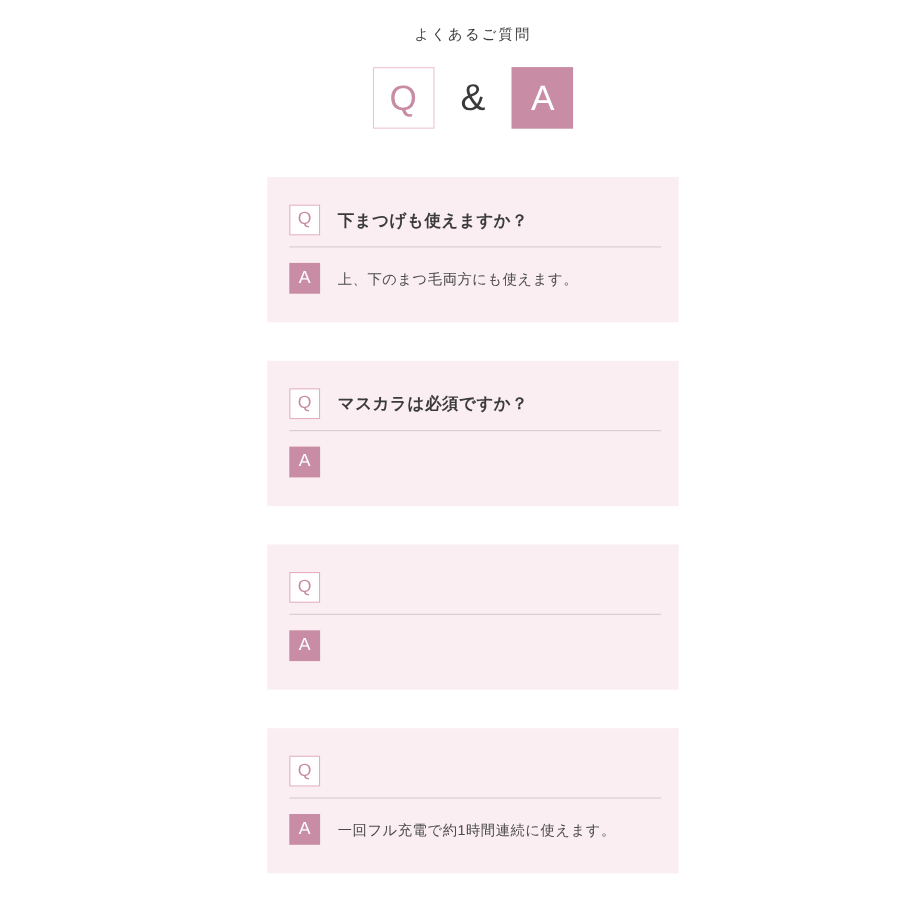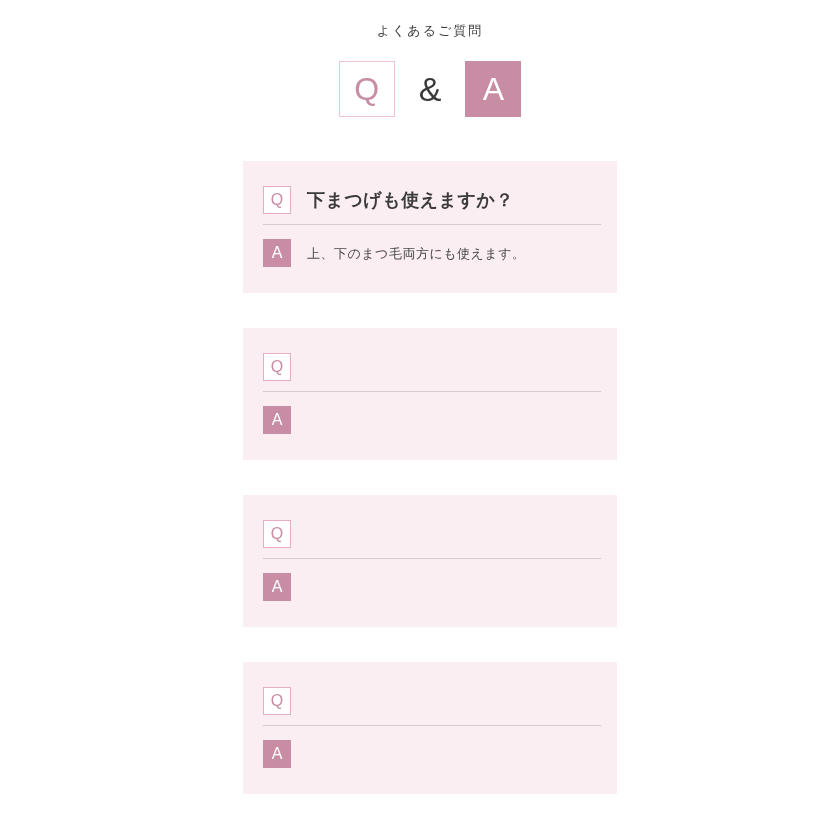--- a/index.html
+++ b/index.html
@@ -84,21 +84,21 @@
     border:1px solid var(--q-border);
     color:var(--accent);
     font-weight:500;
   }
   .a-badge{
     background:var(--accent);
     color:#ffffff;
     font-weight:500;
   }
   .q-text{
-    font-size:18px;
+    font-size:15px;
     font-weight:700;
     color:var(--text-dark);
     letter-spacing:0.5px;
   }
   .divider{
     border:none;
     border-top:1px solid var(--divider);
     margin:10px 0 0 0;
   }
   .a-row{
@@ -148,51 +148,53 @@
       </span>
       <p class="a-text">上、下のまつ毛両方にも使えます。</p>
     </div>
   </section>
 
   <section class="faq-card">
     <div class="q-row">
       <span class="badge q-badge">
         <span class="badge-letter">Q</span>
       </span>
-    </div>
-    <hr class="divider">
-    <div class="a-row">
-      <span class="badge a-badge">
-        <span class="badge-letter">A</span>
-      </span>
-    </div>
-  </section>
-
-  <section class="faq-card">
-    <div class="q-row">
-      <span class="badge q-badge">
-        <span class="badge-letter">Q</span>
-      </span>
-    </div>
-    <hr class="divider">
-    <div class="a-row">
-      <span class="badge a-badge">
-        <span class="badge-letter">A</span>
-      </span>
-    </div>
-  </section>
-
-  <section class="faq-card">
-    <div class="q-row">
-      <span class="badge q-badge">
-        <span class="badge-letter">Q</span>
-      </span>
-    </div>
-    <hr class="divider">
-    <div class="a-row">
-      <span class="badge a-badge">
-        <span class="badge-letter">A</span>
-      </span>
+      <h3 class="q-text">マスカラは必須ですか？</h3>
+    </div>
+    <hr class="divider">
+    <div class="a-row">
+      <span class="badge a-badge">
+        <span class="badge-letter">A</span>
+      </span>
+    </div>
+  </section>
+
+  <section class="faq-card">
+    <div class="q-row">
+      <span class="badge q-badge">
+        <span class="badge-letter">Q</span>
+      </span>
+    </div>
+    <hr class="divider">
+    <div class="a-row">
+      <span class="badge a-badge">
+        <span class="badge-letter">A</span>
+      </span>
+    </div>
+  </section>
+
+  <section class="faq-card">
+    <div class="q-row">
+      <span class="badge q-badge">
+        <span class="badge-letter">Q</span>
+      </span>
+    </div>
+    <hr class="divider">
+    <div class="a-row">
+      <span class="badge a-badge">
+        <span class="badge-letter">A</span>
+      </span>
+      <p class="a-text">一回フル充電で約1時間連続に使えます。</p>
     </div>
   </section>
 </div>
 
 </div>
 
 </body></html>

